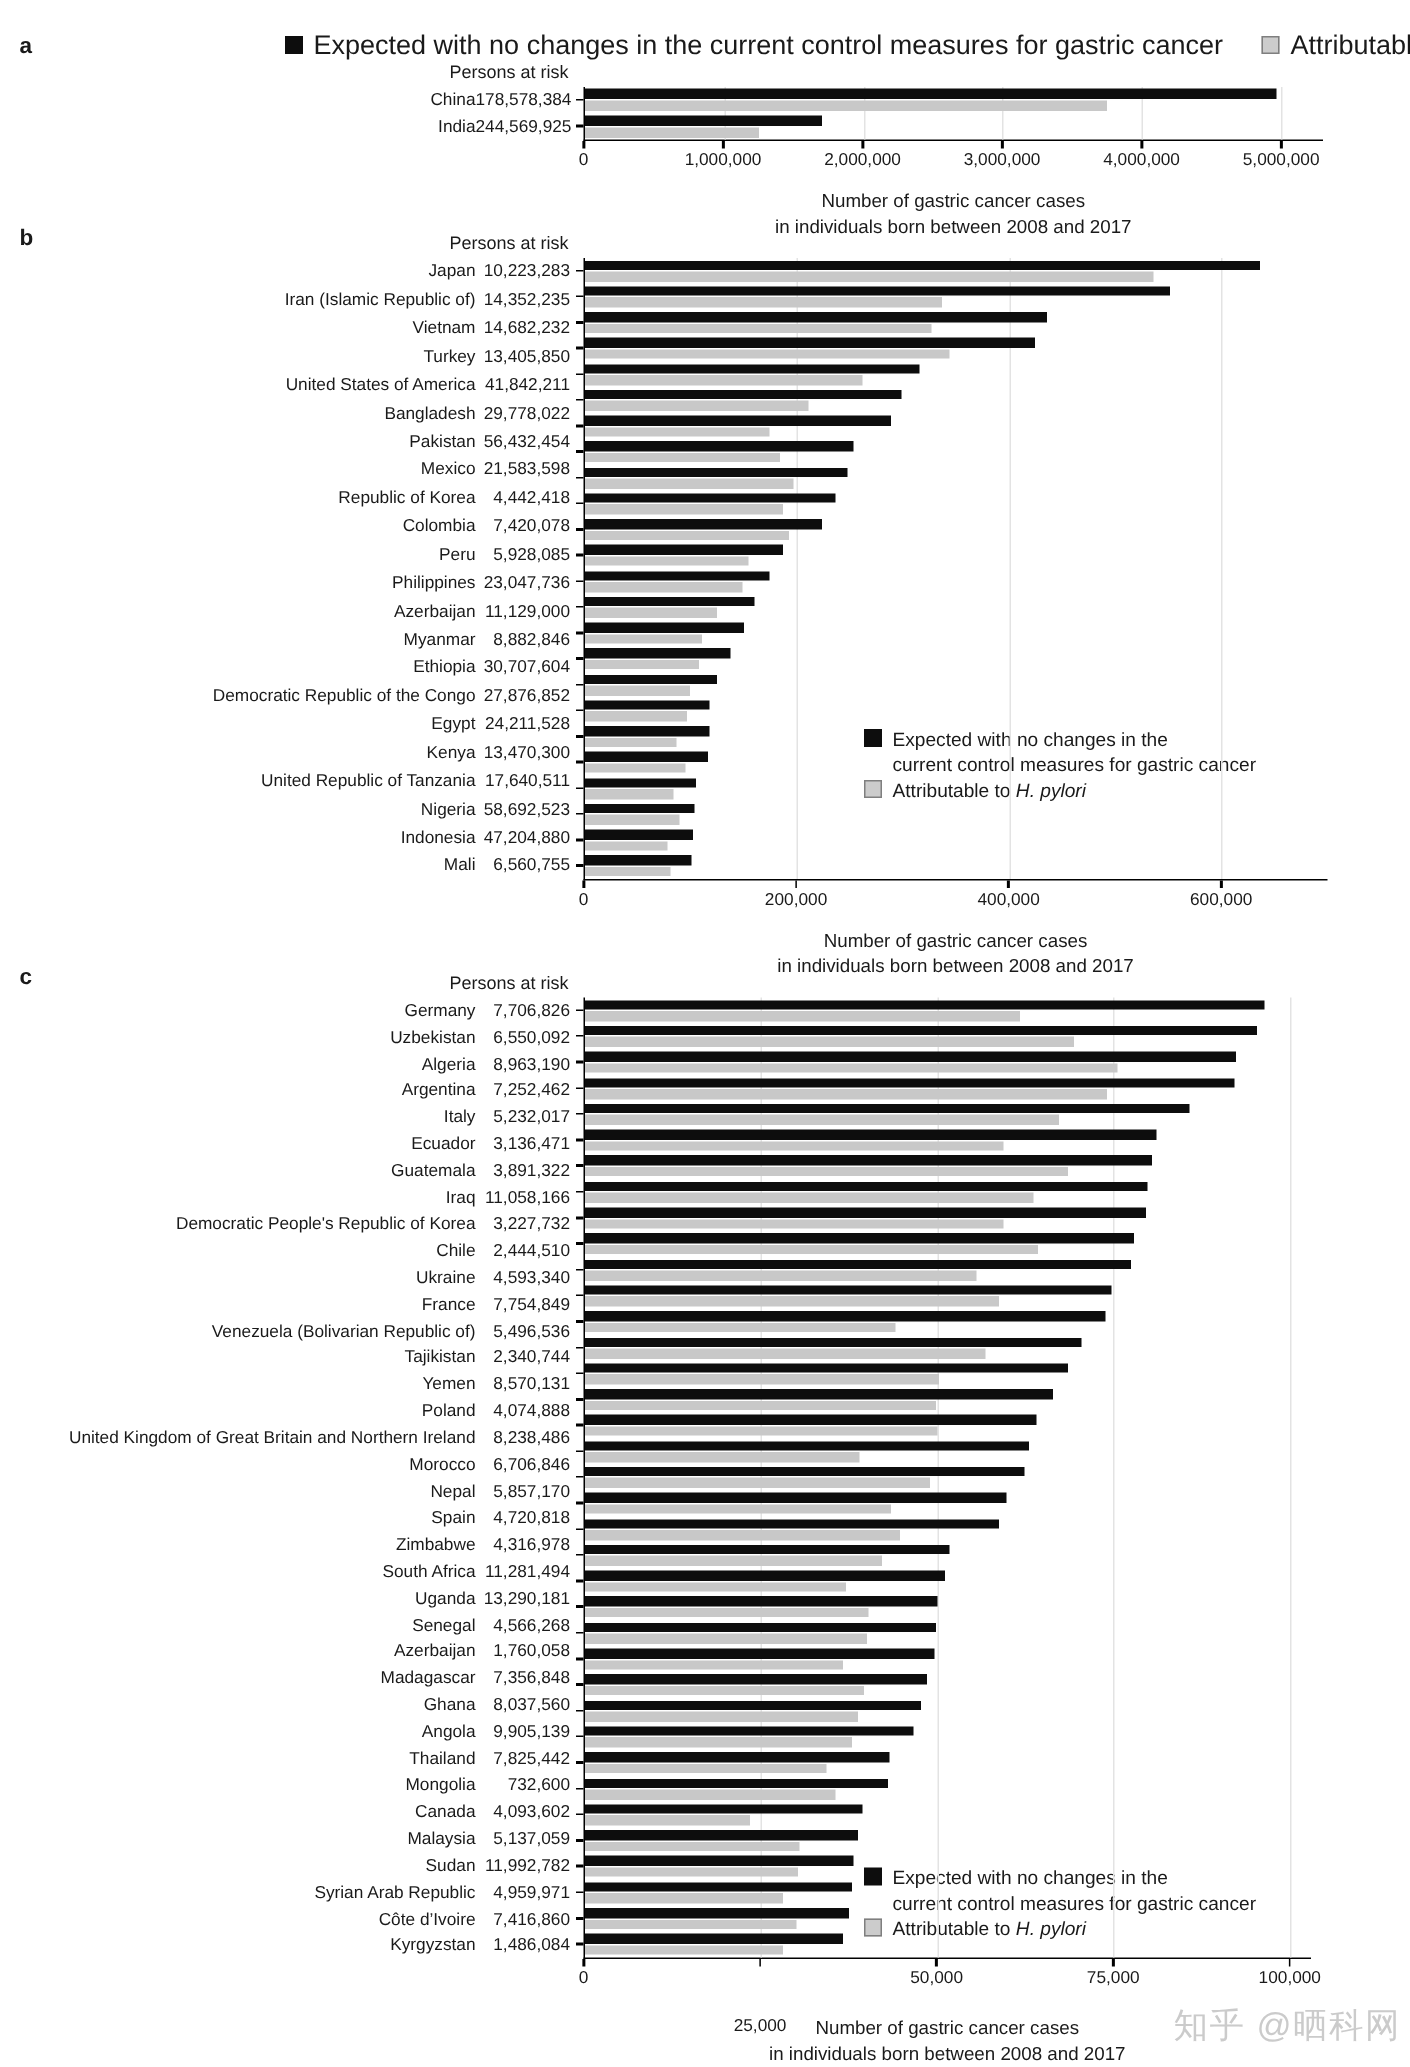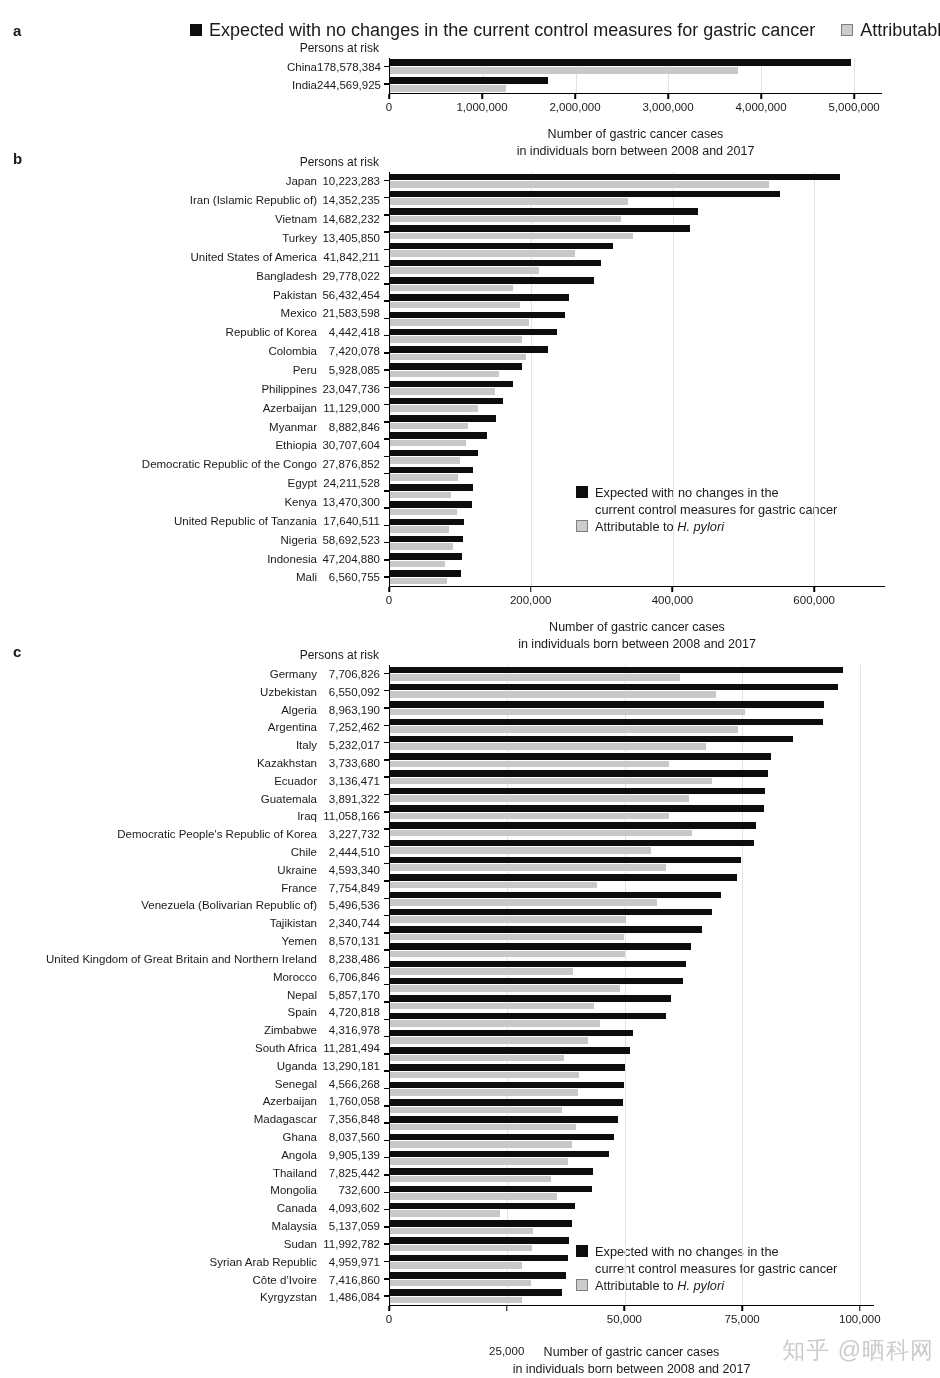--- a/index.html
+++ b/index.html
@@ -407,24 +407,20 @@
             </div>
             <div class="label-row">
               <span class="country">Argentina</span>
               <span class="persons">7,252,462</span>
             </div>
             <div class="label-row">
               <span class="country">Italy</span>
               <span class="persons">5,232,017</span>
             </div>
             <div class="label-row">
-              <span class="country">Kazakhstan</span>
-              <span class="persons">3,733,680</span>
-            </div>
-            <div class="label-row">
               <span class="country">Ecuador</span>
               <span class="persons">3,136,471</span>
             </div>
             <div class="label-row">
               <span class="country">Guatemala</span>
               <span class="persons">3,891,322</span>
             </div>
             <div class="label-row">
               <span class="country">Iraq</span>
               <span class="persons">11,058,166</span>
@@ -449,20 +445,24 @@
               <span class="country">Venezuela (Bolivarian Republic of)</span>
               <span class="persons">5,496,536</span>
             </div>
             <div class="label-row">
               <span class="country">Tajikistan</span>
               <span class="persons">2,340,744</span>
             </div>
             <div class="label-row">
               <span class="country">Yemen</span>
               <span class="persons">8,570,131</span>
+            </div>
+            <div class="label-row">
+              <span class="country">Poland</span>
+              <span class="persons">4,074,888</span>
             </div>
             <div class="label-row">
               <span class="country">United Kingdom of Great Britain and Northern Ireland</span>
               <span class="persons">8,238,486</span>
             </div>
             <div class="label-row">
               <span class="country">Morocco</span>
               <span class="persons">6,706,846</span>
             </div>
             <div class="label-row">

